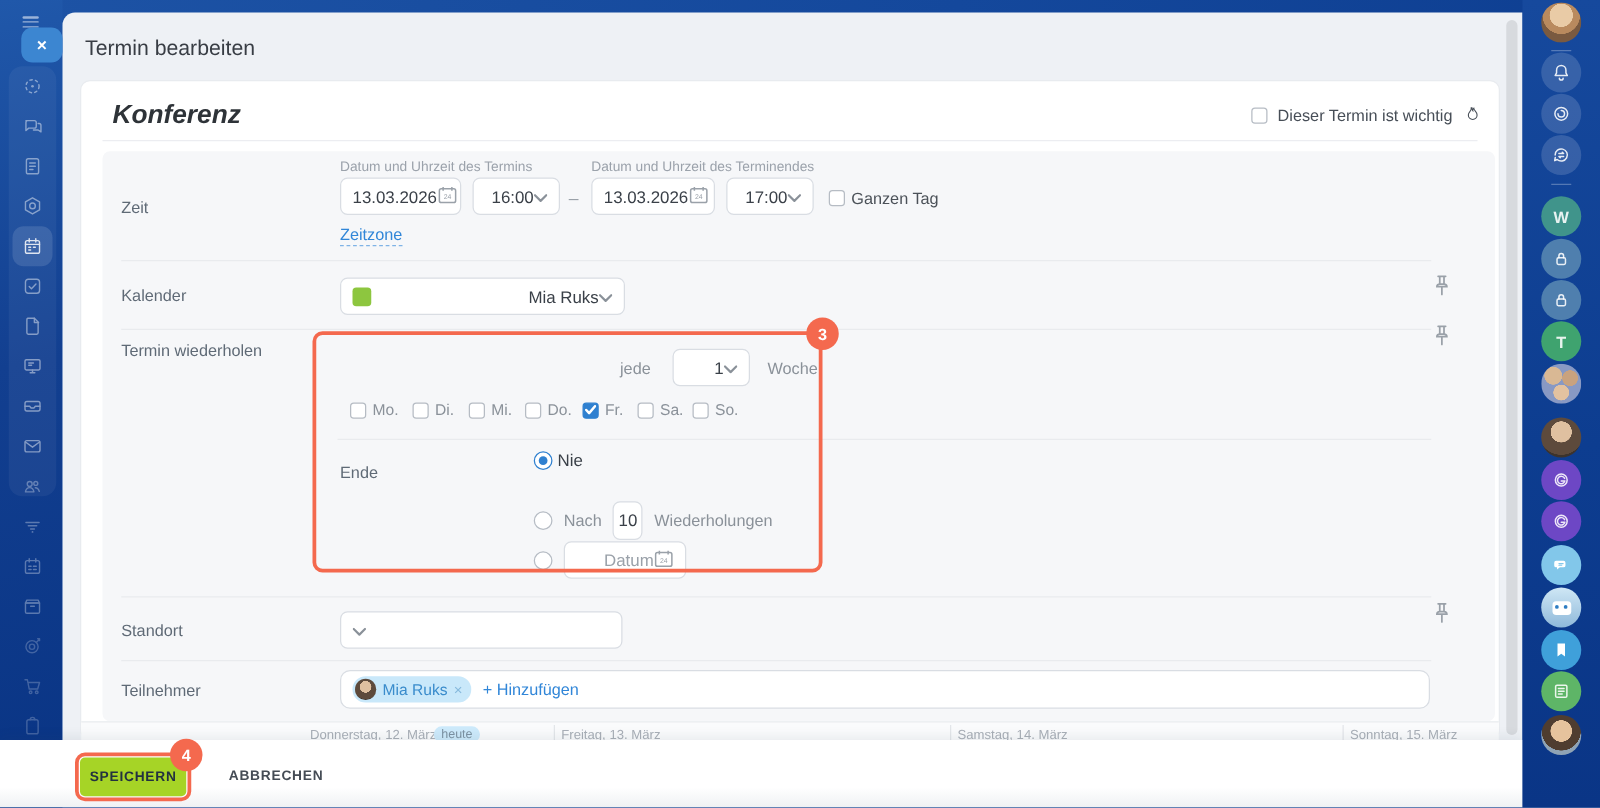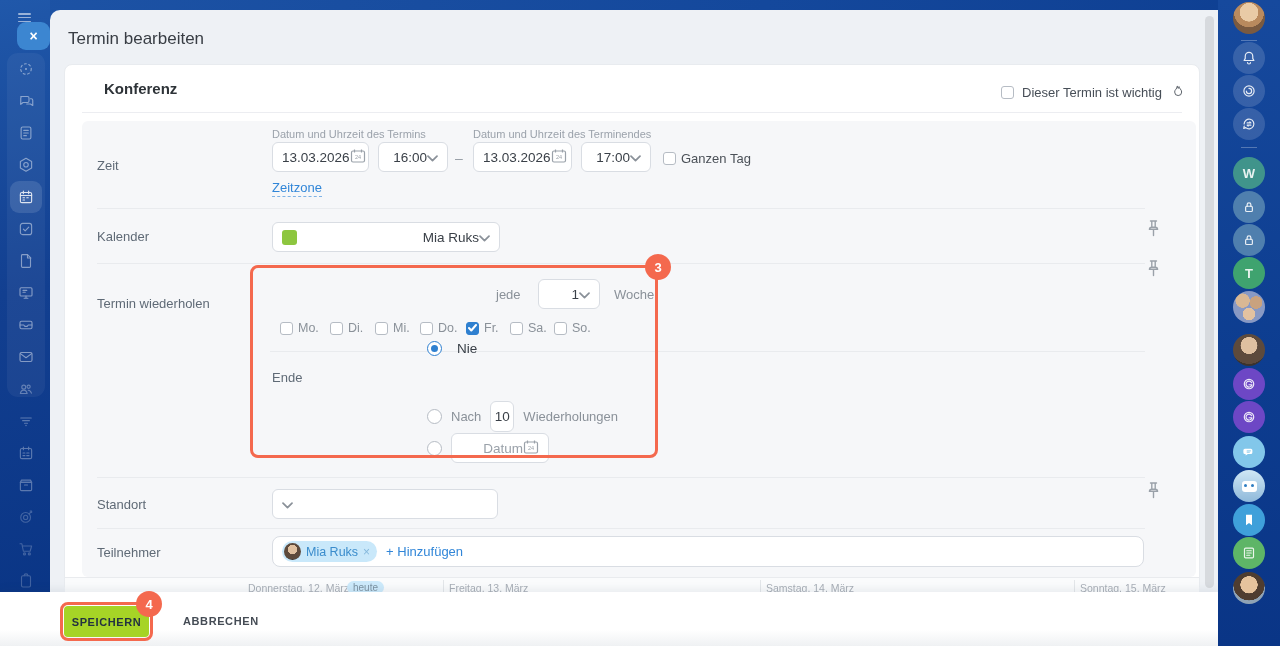--- a/index.html
+++ b/index.html
@@ -33,21 +33,21 @@
   .photo-group{background:radial-gradient(circle at 30% 30%,#d9b894 0 22%,transparent 23%),radial-gradient(circle at 72% 36%,#c9a27e 0 20%,transparent 21%),radial-gradient(circle at 50% 72%,#e3c2a0 0 22%,transparent 23%),#8899c4;}
   .photo-robot{background:linear-gradient(180deg,#cfe7f5,#8fb9da);}
   .robot-head{width:15px;height:11px;background:#fff;border-radius:3px;position:relative;}
   .robot-head i{position:absolute;top:3.5px;width:3px;height:3px;border-radius:50%;background:#2e7dc2;}
   .robot-head i:first-child{left:2.5px;} .robot-head i:last-child{right:2.5px;}
 
   
   .modal{left:50px;top:10px;width:1168px;height:636px;background:#eef1f5;border-top-left-radius:10px;}
   .mtitle{left:68px;top:29px;font-size:17px;color:#383d44;}
   .card{left:64px;top:64px;width:1136px;height:528px;background:#fff;border:1px solid #e8ebef;border-radius:8px;box-sizing:border-box;}
-  .konferenz{left:104px;top:80px;font-size:15px;font-weight:bold;color:#2e3338;}
+  .konferenz{left:90px;top:80px;font-size:21px;font-weight:bold;color:#2e3338;font-style:italic;}
   .important{top:83px;right:96px;display:flex;align-items:center;gap:8px;color:#474e57;font-size:13px;}
   .flame svg{width:14px;height:16px;stroke:#474e57;fill:none;stroke-width:1.5;}
   .hdr-div{left:82px;top:112px;width:1100px;height:1px;background:#ecedf1;}
   .panel{left:82px;top:121px;width:1114px;height:456px;background:#f6f7f9;border-radius:6px;}
   .row-div{height:1px;background:#e9ebee;}
   .row-label{font-size:13px;color:#5f6a76;}
   .micro{font-size:11px;color:#9ba2ab;}
 
   .ibox{background:#fff;border:1px solid #d9dde3;border-radius:6px;box-sizing:border-box;display:flex;align-items:center;
         font-size:13.5px;color:#3a4048;padding:0 9px;text-align:right;}
@@ -278,21 +278,21 @@
     <span class="grow">Mia Ruks</span>
     <span class="chev"><svg viewBox="0 0 11 7">
           <path d="M1 1.2l4.5 4.5L10 1.2"></path>
         </svg></span>
   </div>
   <div class="abs pin" style="left:1147px;top:219px"><svg viewBox="0 0 13 19">
         <path d="M3.5 2h6M4.8 2v6.2M8.2 2v6.2M2.5 10.3c0-1.3 1-2.1 2.3-2.1h3.4c1.3 0 2.3.8 2.3 2.1z M6.5 10.5v6"></path>
       </svg></div>
   <div class="abs row-div" style="left:97px;top:263px;width:1048px"></div>
 
-  <div class="abs row-label" style="left:97px;top:296px">Termin wiederholen</div>
+  <div class="abs row-label" style="left:97px;top:273px">Termin wiederholen</div>
   <div class="abs gray-lab" style="left:496px;top:287px">jede</div>
   <div class="abs ibox" style="left:538px;top:279px;width:62px;height:30px">
     <span class="grow">1</span>
     <span class="chev"><svg viewBox="0 0 11 7">
           <path d="M1 1.2l4.5 4.5L10 1.2"></path>
         </svg></span>
   </div>
   <div class="abs gray-lab" style="left:614px;top:287px">Woche</div>
   <div class="abs pin" style="left:1147px;top:259px"><svg viewBox="0 0 13 19">
         <path d="M3.5 2h6M4.8 2v6.2M8.2 2v6.2M2.5 10.3c0-1.3 1-2.1 2.3-2.1h3.4c1.3 0 2.3.8 2.3 2.1z M6.5 10.5v6"></path>
@@ -327,21 +327,21 @@
       <span>Sa.</span>
     </div>
   <div class="abs wd" style="left:554px;top:321px">
       <span class="cb"></span>
       <span>So.</span>
     </div>
 
   <div class="abs row-div" style="left:270px;top:351px;width:875px"></div>
 
   <div class="abs row-label" style="left:272px;top:370px">Ende</div>
-  <div class="abs" style="left:427px;top:341px;display:flex;align-items:center;gap:15px">
+  <div class="abs" style="left:427px;top:361px;display:flex;align-items:center;gap:4px">
     <span class="radio sel">
         <i></i>
       </span>
     <span style="font-size:13.5px;color:#3a4048">Nie</span>
   </div>
   <div class="abs" style="left:427px;top:401px;display:flex;align-items:center;gap:9px">
     <span class="radio"></span>
     <span class="gray-lab">Nach</span>
     <span class="ibox" style="width:24px;height:31px;justify-content:center">
         <span>10</span>

